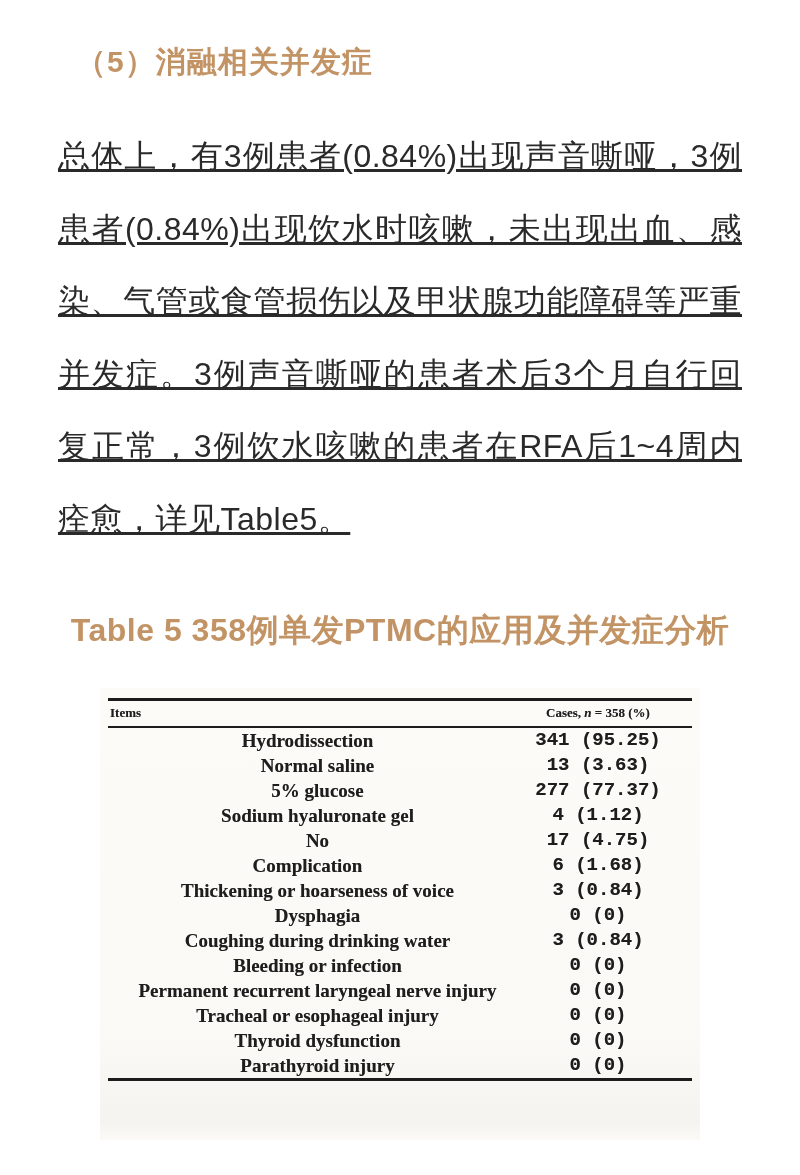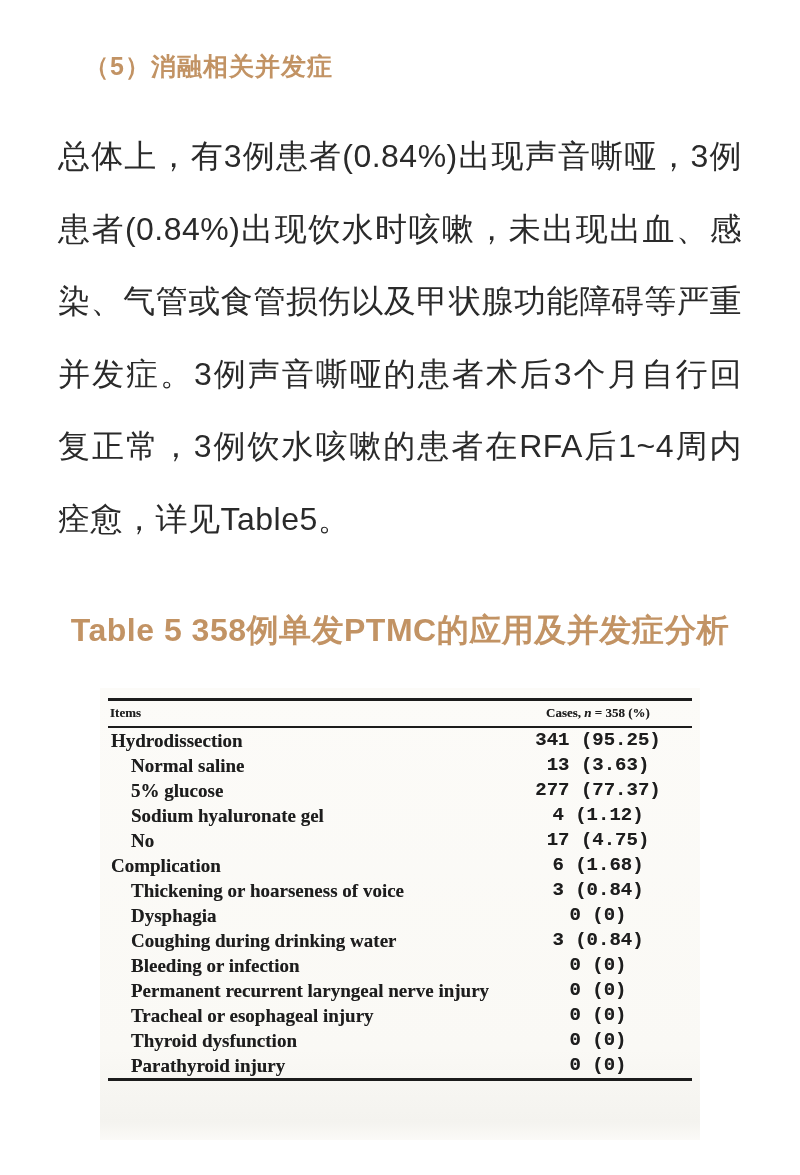--- a/index.html
+++ b/index.html
@@ -8,38 +8,39 @@
     width: 800px;
     height: 1175px;
     background: #ffffff;
     overflow: hidden;
     font-family: "Liberation Sans", "DejaVu Sans", sans-serif;
   }
   .heading {
     position: absolute;
     left: 68px;
     top: 34px;
-    margin: 16px;
-    font-size: 25px;
+    margin: 8px;
+    font-size: 30px;
     font-weight: 700;
     letter-spacing: 1px;
     color: var(--accent, #c29364);
   }
   .para {
     position: absolute;
     left: 58px;
     top: 120px;
     width: 684px;
     margin: 0;
     font-size: 32px;
     line-height: 72.5px;
     letter-spacing: 0.5px;
     color: var(--body-text, #2a2a2a);
     text-align: justify;
     text-justify: inter-ideograph;
+    text-decoration: underline;
   }
   .table-title {
     position: absolute;
     left: 0;
     top: 609px;
     width: 100%;
     text-align: center;
     font-size: 32px;
     font-weight: 700;
     letter-spacing: 0.5px;
@@ -72,21 +73,21 @@
     text-align: left;
     font-weight: 700;
   }
   .scan-table thead th.val-h { text-align: center; padding-left: 0; }
   .scan-table thead th.val-h i { font-style: italic; }
   .scan-table tbody td {
     padding: 0;
     line-height: 25px;
     vertical-align: middle;
   }
-  .scan-table td.item { padding-left: 3px; white-space: nowrap; }
+  .scan-table td.item { padding-left: 3px; white-space: nowrap; text-align: center; }
   .scan-table td.item.indent { padding-left: 23px; }
   .scan-table td.val { text-align: center; width: 188px; white-space: nowrap; font-family: Liberation Mono, monospace; }
 </style>
 </head>
 <body>
 
 <div class="page">
 
   <h2 class="heading">（5）消融相关并发症</h2>
 

